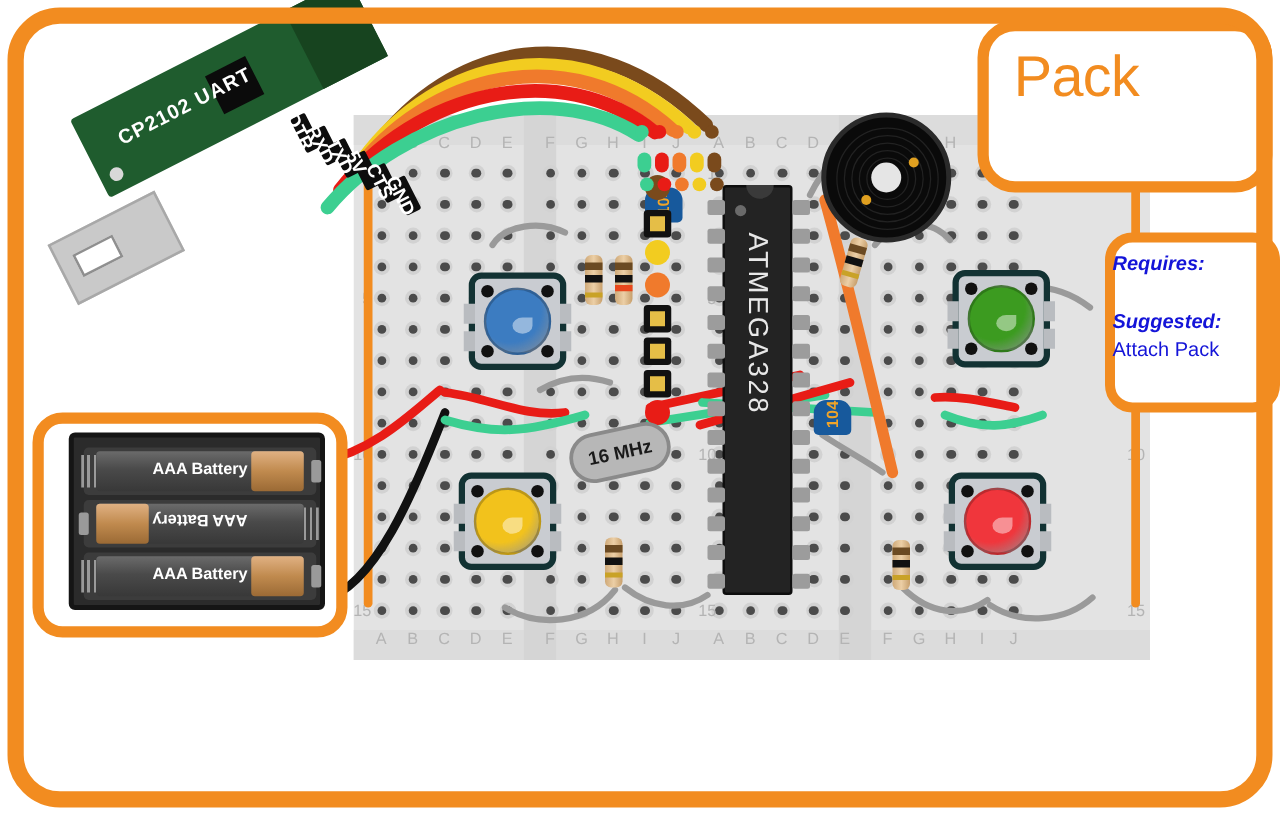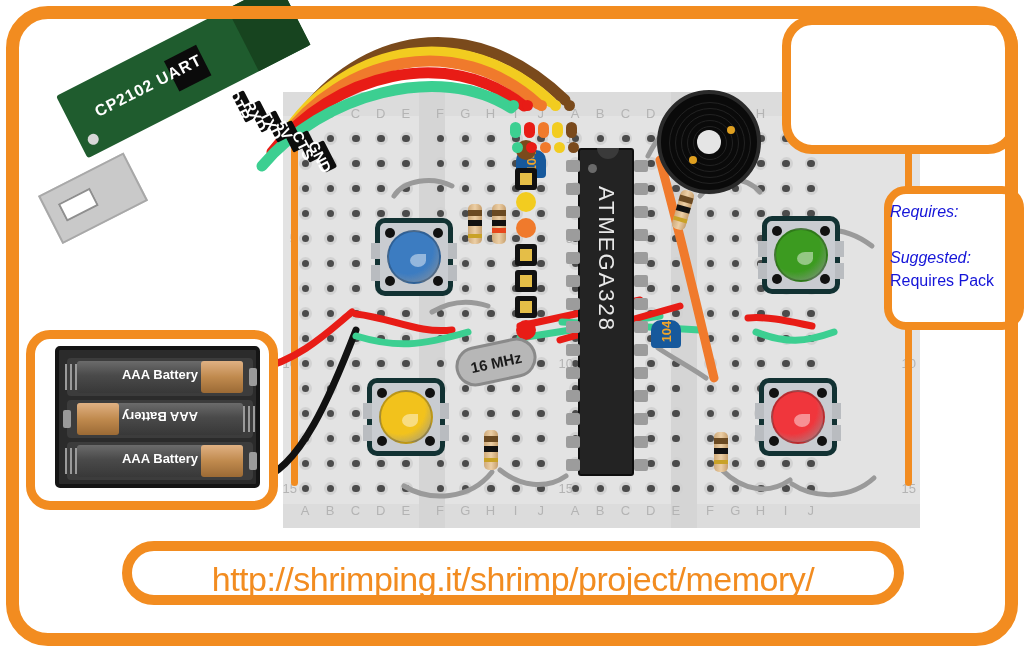--- a/index.html
+++ b/index.html
@@ -54,21 +54,21 @@
   .warn-txt{
     position:absolute;left:30px;top:16px;width:205px;
     font-family:"Liberation Sans",sans-serif;font-size:23px;line-height:34px;color:#F28C20;
   }
 
   .req-box{left:884px;top:186px;width:140px;height:144px;border-width:8px;border-radius:22px;}
   .req-txt{
     position:absolute;left:-2px;top:6px;width:142px;
     font-family:"Liberation Sans",sans-serif;font-size:16px;line-height:23px;color:#1414D8;
   }
-  .req-txt b{font-style:italic;font-weight:normal;}
+  .req-txt b{font-style:italic;font-weight:bold;}
 
   .url-box{left:122px;top:541px;width:782px;height:64px;border-radius:34px;border-width:10px;}
   .url-txt{
     position:absolute;left:0;right:0;top:9px;text-align:center;
     font-family:"Liberation Sans",sans-serif;font-size:34px;color:#F28C20;letter-spacing:-0.5px;
   }
 
   .batt-box{left:26px;top:330px;width:252px;height:180px;border-radius:24px;}
 
   
@@ -1391,30 +1391,28 @@
       <div class="pinlbl" style="left: 288px; top: 118px; transform: rotate(63deg);">5V</div>
       <div class="headerpin" style="left: 296px; top: 136px; transform: rotate(-27deg);"></div>
       <div class="pinlbl" style="left: 304px; top: 128px; transform: rotate(63deg);">CTS</div>
       <div class="headerpin" style="left: 312px; top: 146px; transform: rotate(-27deg);"></div>
       <div class="pinlbl" style="left: 320px; top: 138px; transform: rotate(63deg);">GND</div>
     </div>
 
 
   <div class="callout title-box">
     <div class="title-txt">
+      <div>Pack</div>
     </div>
   </div>
 
   <div class="callout req-box">
     <div class="req-txt">
       <b>Requires:</b><br>
       <br>
       <b>Suggested:</b><br>
-      <span>Requires Pack</span>
+      <span>Attach Pack</span>
     </div>
   </div>
 
-  <div class="callout url-box">
-    <div class="url-txt">http://shrimping.it/shrimp/project/memory/</div>
-  </div>
 
   <div class="frame"></div>
 </div>
 
 </body></html>

